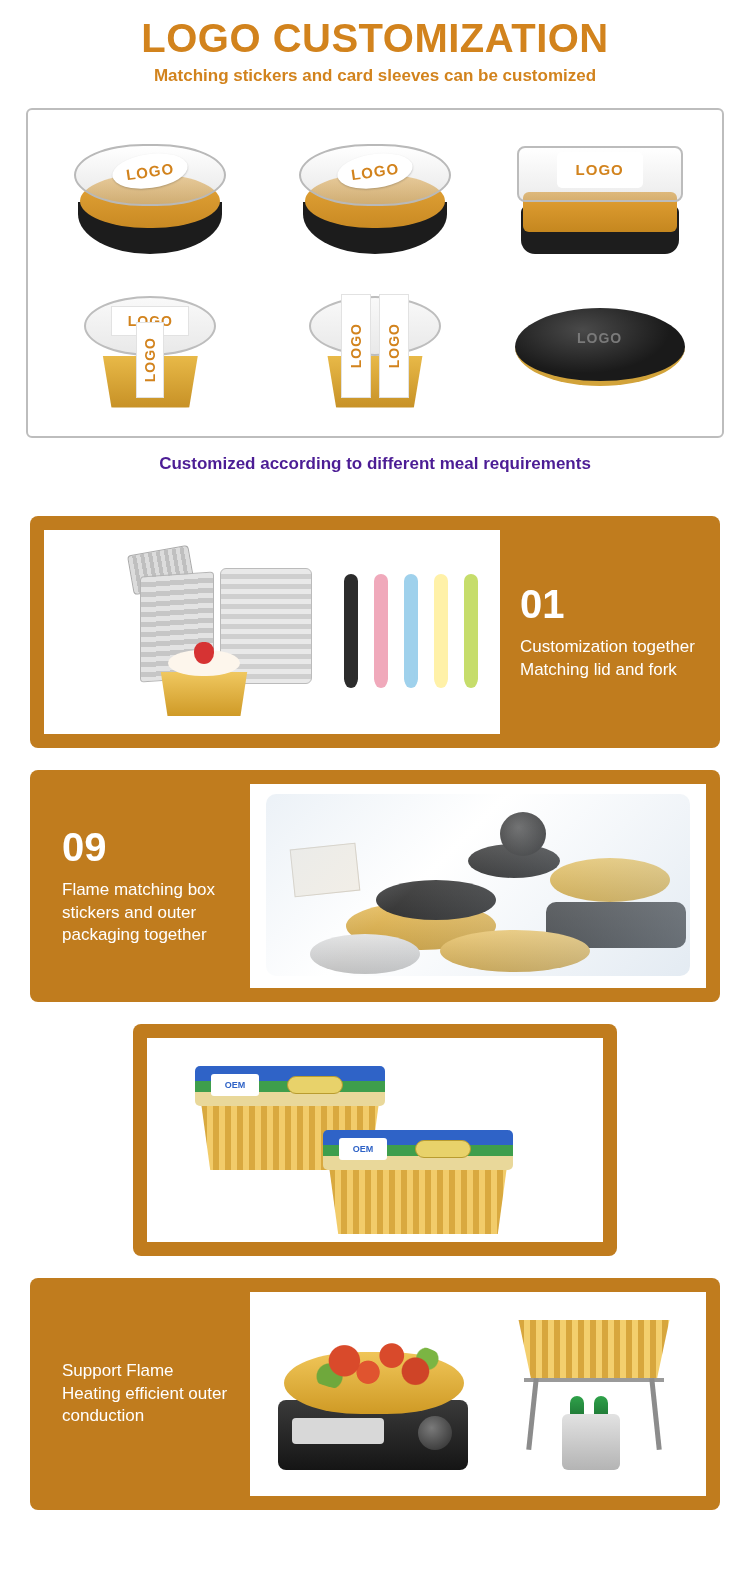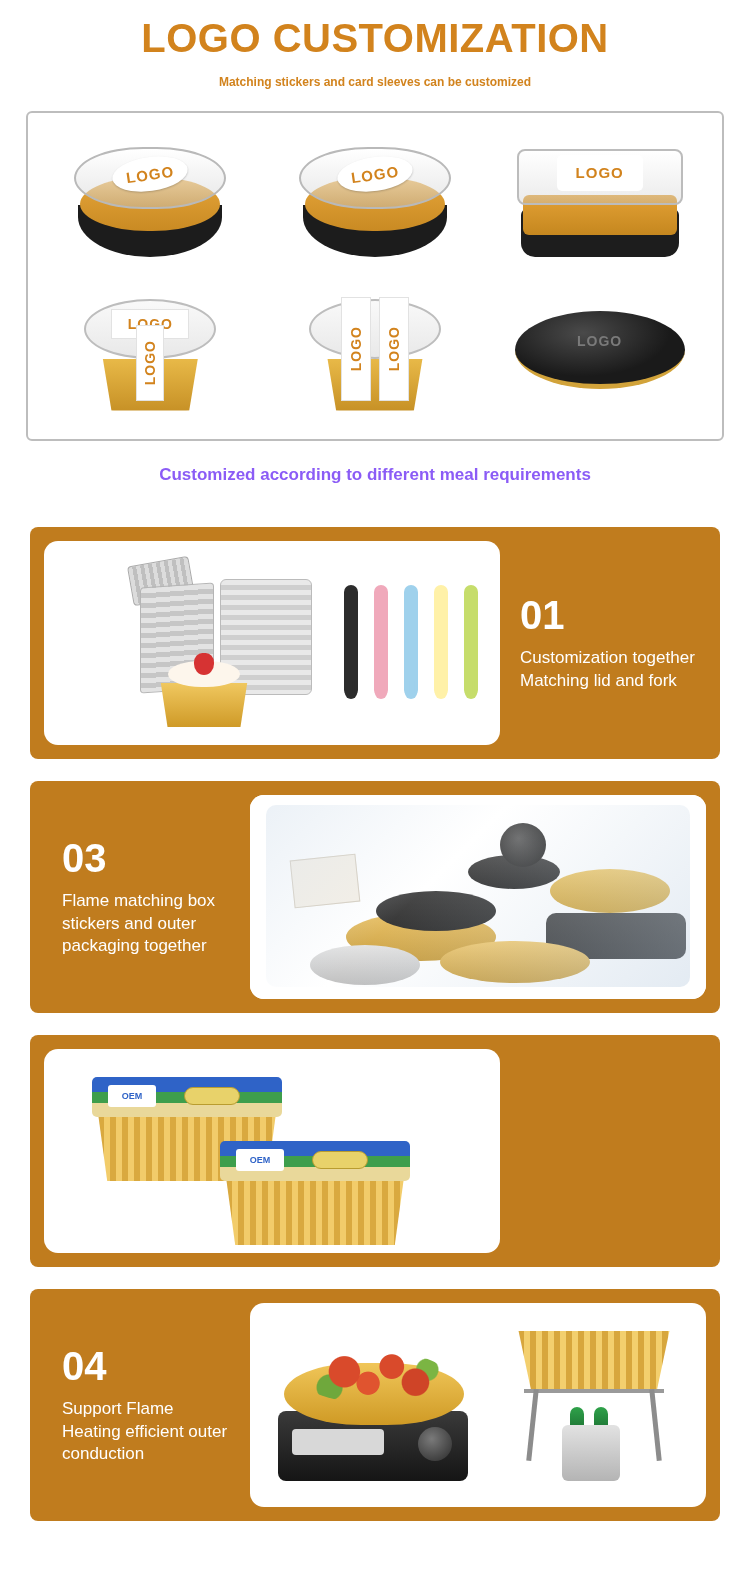--- a/index.html
+++ b/index.html
@@ -18,23 +18,23 @@
     color: #d2831d;
     font-size: 40px;
     font-weight: bold;
     letter-spacing: 0.5px;
     padding-top: 16px;
     line-height: 1.1;
   }
   .sub-title {
     text-align: center;
     color: #d2831d;
-    font-size: 12px;
+    font-size: 17px;
     font-weight: bold;
-    margin-top: 15px;
+    margin-top: 6px;
   }
 
   
   .showcase {
     margin: 22px 26px 0 26px;
     border: 2px solid #bdbdbd;
     border-radius: 6px;
     background: #fff;
     height: 330px;
     padding: 14px 10px;
@@ -126,37 +126,37 @@
     border-radius: 85px / 39px;
     border-bottom: 5px solid #d2a33a;
   }
   .lid-black .txt {
     position: absolute; top: 28px; left: 0; width: 170px; text-align: center;
     color: #7a7a7a; font-size: 14px; font-weight: bold; letter-spacing: 1px;
   }
 
   
   .mid-caption {
-    text-align: center; color: #8b5cf6; font-size: 17px; font-weight: bold;
-    margin-top: 24px;
-  }
-
-  
-  .cards { margin-top: 26px; padding: 16px 30px; display: flex; flex-direction: column; gap: 22px; }
+    text-align: center; color: #4c1d95; font-size: 17px; font-weight: bold;
+    margin-top: 16px;
+  }
+
+  
+  .cards { margin-top: 26px; padding: 16px 30px; display: flex; flex-direction: column; gap: 22px; align-items: center; }
   .card {
     background: #c07c1e;
     border-radius: 8px;
     height: 232px;
     display: flex;
     align-items: center;
     padding: 14px;
     gap: 14px;
   }
   .card .photo {
-    background: #fff; border-radius: 14px; height: 100%;
+    background: #fff; border-radius: 0; height: 100%;
     flex: 0 0 456px; position: relative; overflow: hidden;
   }
   .card .txt { flex: 1; color: #fff; padding: 0 6px; }
   .card .num { font-size: 40px; font-weight: bold; line-height: 1.1; margin-bottom: 10px; }
   .card .desc { font-size: 17px; line-height: 1.35; }
   .card.reverse { flex-direction: row-reverse; }
   .card.reverse .txt { padding-left: 18px; }
 
   
   .art1 { position: absolute; inset: 0; }
@@ -424,21 +424,21 @@
           <div class="pile" style="left:250px;top:28px;width:46px;height:44px;background:radial-gradient(circle at 40% 35%,#555,#111);border-radius:50%;"></div>
           <div class="pile" style="left:300px;top:74px;width:120px;height:44px;background:linear-gradient(180deg,#ecc35c,#c9971f);border-radius:60px/22px;"></div>
           <div class="pile" style="left:296px;top:118px;width:140px;height:46px;background:linear-gradient(180deg,#2e2e2e,#121212);border-radius:10px;"></div>
           <div class="pile" style="left:190px;top:146px;width:150px;height:42px;background:linear-gradient(180deg,#efc35e,#c08f22);border-radius:75px/21px;"></div>
           <div class="pile" style="left:60px;top:150px;width:110px;height:40px;background:linear-gradient(180deg,#dfdfdf,#b5b5b5);border-radius:55px/20px;"></div>
           <div class="label-card"></div>
           <div class="wrap-sheen"></div>
         </div>
       </div>
       <div class="txt">
-        <div class="num">03</div>
+        <div class="num">09</div>
         <div class="desc">Flame matching box stickers and outer packaging together</div>
       </div>
     </div>
 
     <div class="card">
       <div class="photo">
         <div class="art3">
           <div class="meal" style="left:48px;top:28px;">
             <div class="body"></div>
             <div class="film"></div>
@@ -473,19 +473,18 @@
             <div class="leg l2"></div>
             <div class="flamepair">
                 <i></i>
                 <i></i>
               </div>
             <div class="can"></div>
           </div>
         </div>
       </div>
       <div class="txt">
-        <div class="num">04</div>
         <div class="desc">Support Flame Heating efficient outer conduction</div>
       </div>
     </div>
 
   </div>
 </div>
 
 </body></html>

